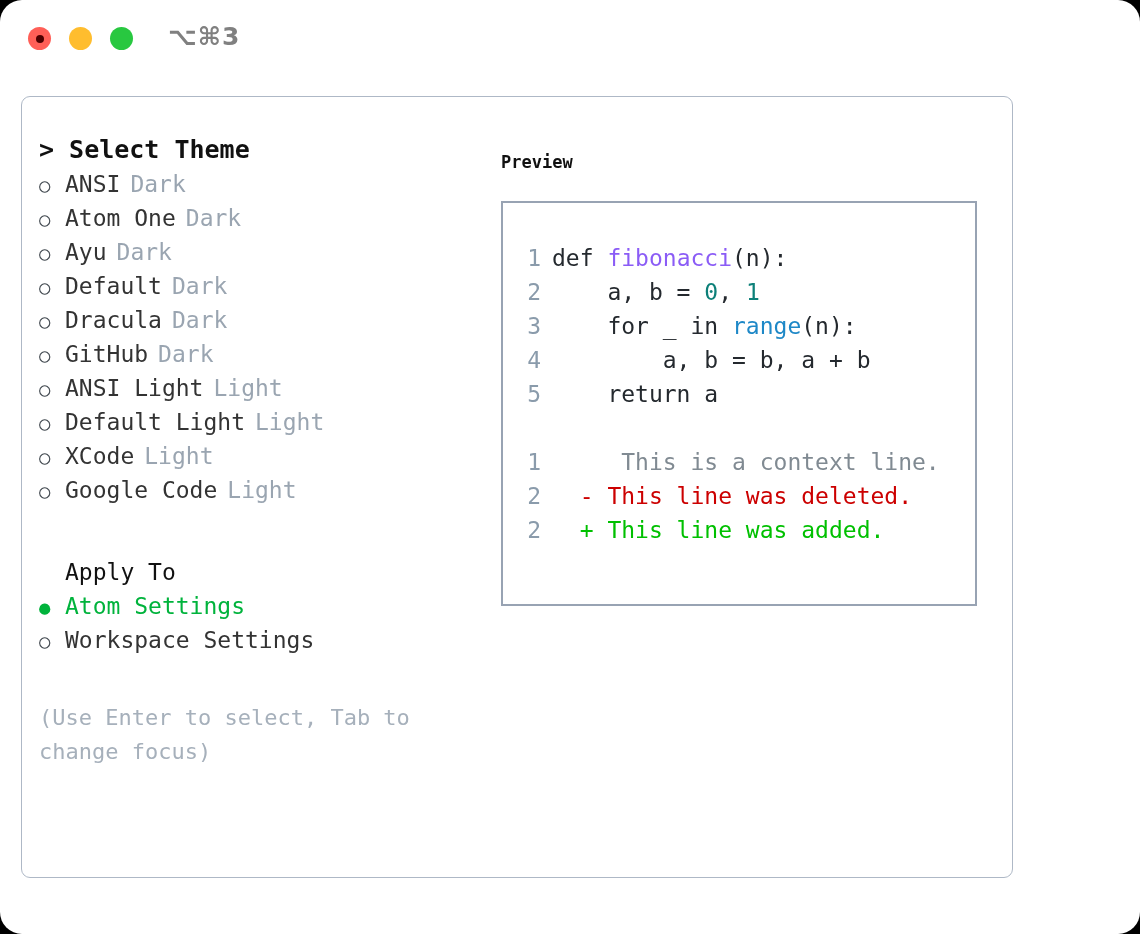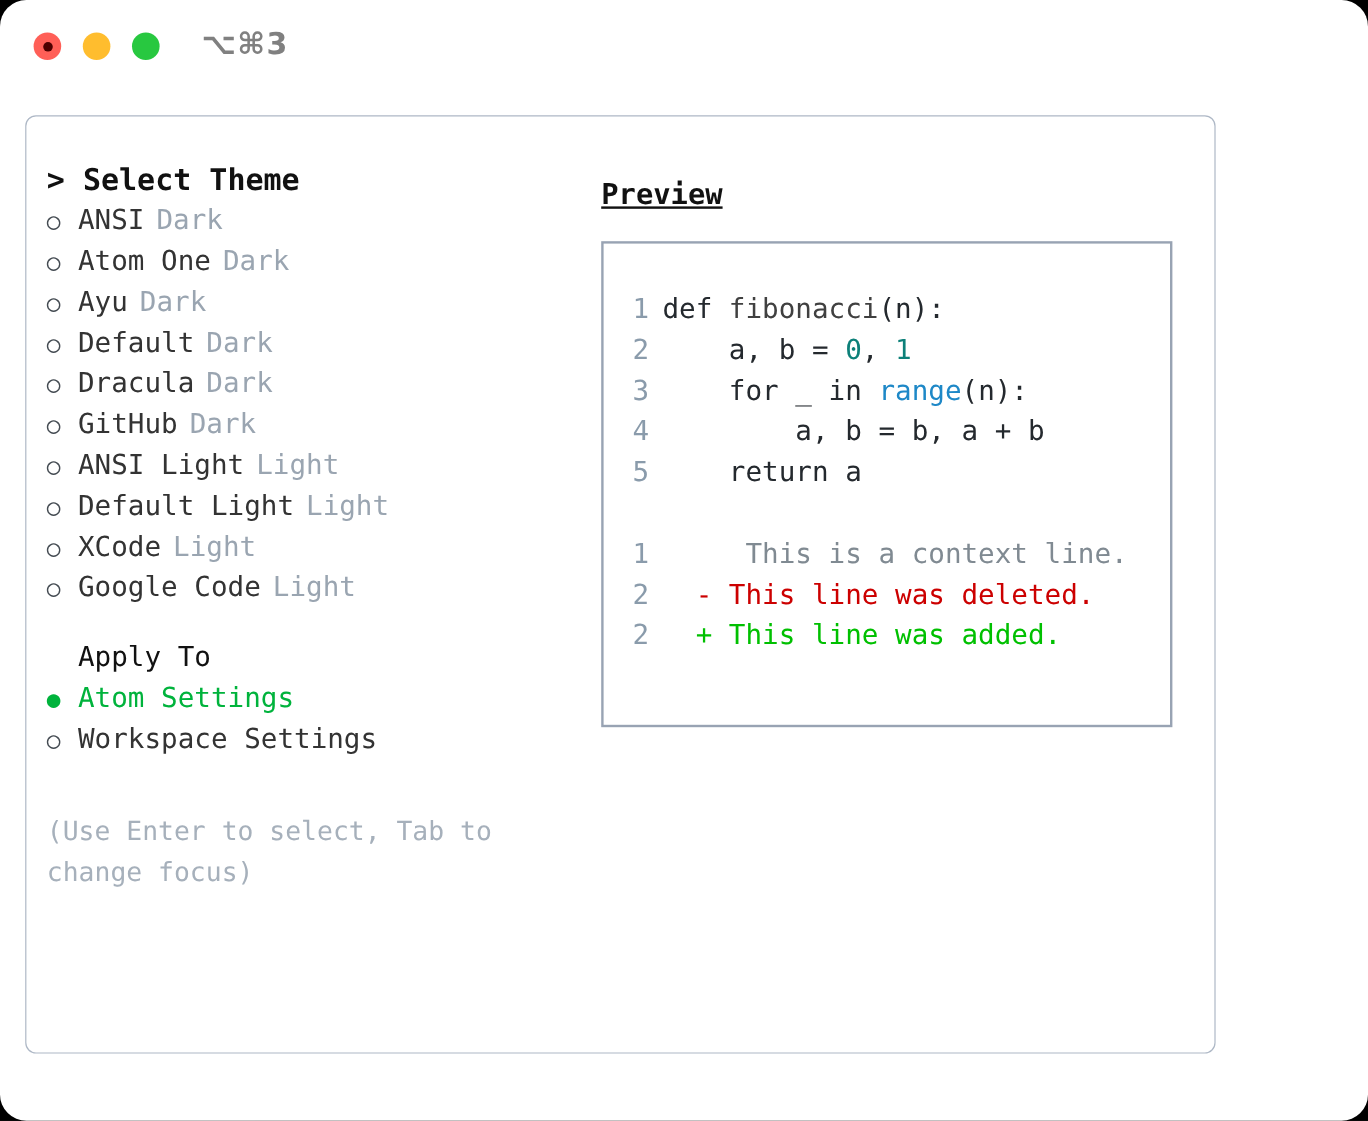--- a/index.html
+++ b/index.html
@@ -122,43 +122,42 @@
   }
 
   #apply-header {
     font-size: 23px;
     color: #111111;
     line-height: 34px;
     height: 34px;
     padding-left: 26px;
     white-space: pre;
   }
-  #apply-block { margin-top: 24px; }
+  #apply-block { margin-top: 48px; }
 
   #hint {
     margin-top: 44px;
     font-size: 22px;
     line-height: 34px;
     color: #a6b0bb;
     width: 400px;
   }
 
   
   #right-col {
     position: absolute;
     left: 479px;
     top: 48px;
     width: 490px;
   }
   #preview-title {
-    font-size: 24px;
+    font-size: 17px;
     font-weight: bold;
     color: #111111;
     line-height: 34px;
-    text-decoration: underline;
   }
   #preview-box {
     margin-top: 22px;
     width: 476px;
     height: 405px;
     border: 2px solid #98a3b3;
     box-sizing: border-box;
     background: #ffffff;
     position: relative;
   }
@@ -177,21 +176,21 @@
   }
   .lnum {
     display: inline-block;
     width: 22px;
     text-align: right;
     color: #8a9bab;
     margin-right: 11px;
   }
   .spacer-line { height: 34px; }
 
-  .tok-fn   { color: #404040; }
+  .tok-fn   { color: #8b5cf6; }
   .tok-num  { color: #0d8079; }
   .tok-bi   { color: #1e88c7; }
   .tok-plain{ color: #24292e; }
 
   .diff-ctx { color: #808a92; }
   .diff-del { color: #cc0000; }
   .diff-add { color: #00c000; }
 </style>
 </head>
 <body>

